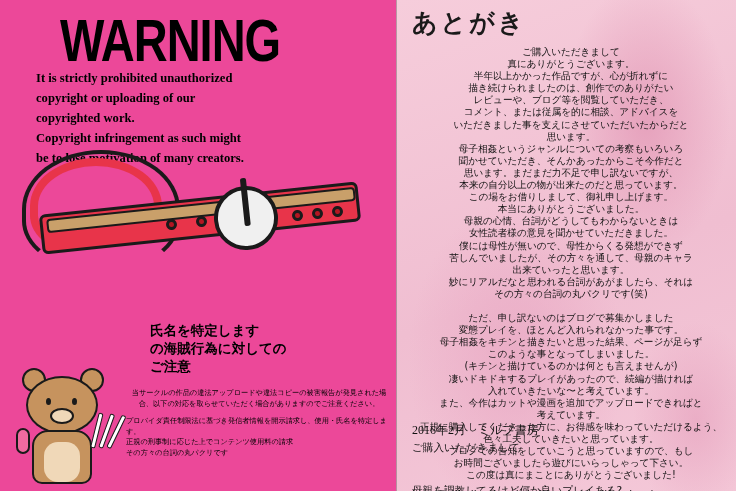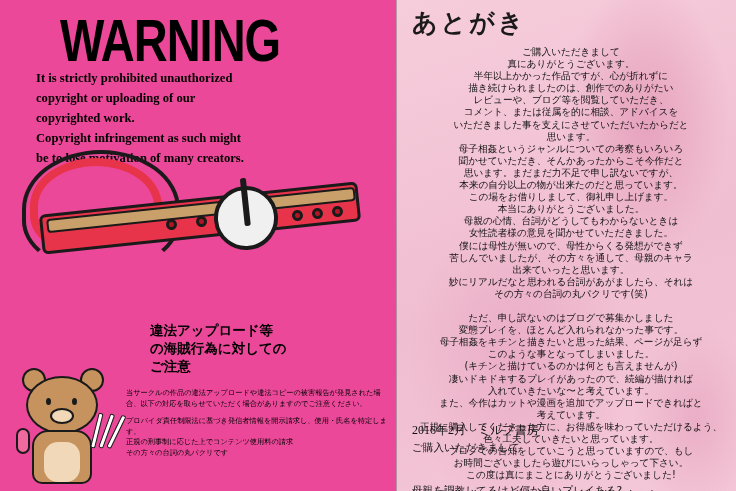--- a/index.html
+++ b/index.html
@@ -296,26 +296,26 @@
       <div class="collar-band"></div>
       <div class="collar-inner"></div>
       <div class="buckle"></div>
       <div class="hole" style="left:292px; top:60px;"></div>
       <div class="hole" style="left:312px; top:58px;"></div>
       <div class="hole" style="left:332px; top:56px;"></div>
       <div class="hole" style="left:196px; top:66px;"></div>
       <div class="hole" style="left:166px; top:69px;"></div>
     </div>
 
-    <div class="notice-head" style="white-space: pre-wrap;">違法アップロード等
+    <div class="notice-head" style="white-space: pre-wrap;">氏名を特定します
 の海賊行為に対しての
 ご注意</div>
 
     <div class="notice-body">
-      <p style="white-space:pre-wrap;">当サークルの作品の違法アップロードや違法コピーの被害報告が発見された場合、以下の対応を取らせていただく場合がありますのでご注意ください。</p>
+      <p style="white-space:pre-wrap;text-align:center;">当サークルの作品の違法アップロードや違法コピーの被害報告が発見された場合、以下の対応を取らせていただく場合がありますのでご注意ください。</p>
       <p style="white-space:pre-wrap;">プロバイダ責任制限法に基づき発信者情報を開示請求し、使用・氏名を特定します。
 正規の刑事制に応じた上でコンテンツ使用料の請求
 その方々の台詞の丸パクリです</p>
     </div>
 
     <div class="mascot">
       <div class="m-ear l"></div>
       <div class="m-ear r"></div>
       <div class="m-head"></div>
       <div class="m-eye l"></div>

